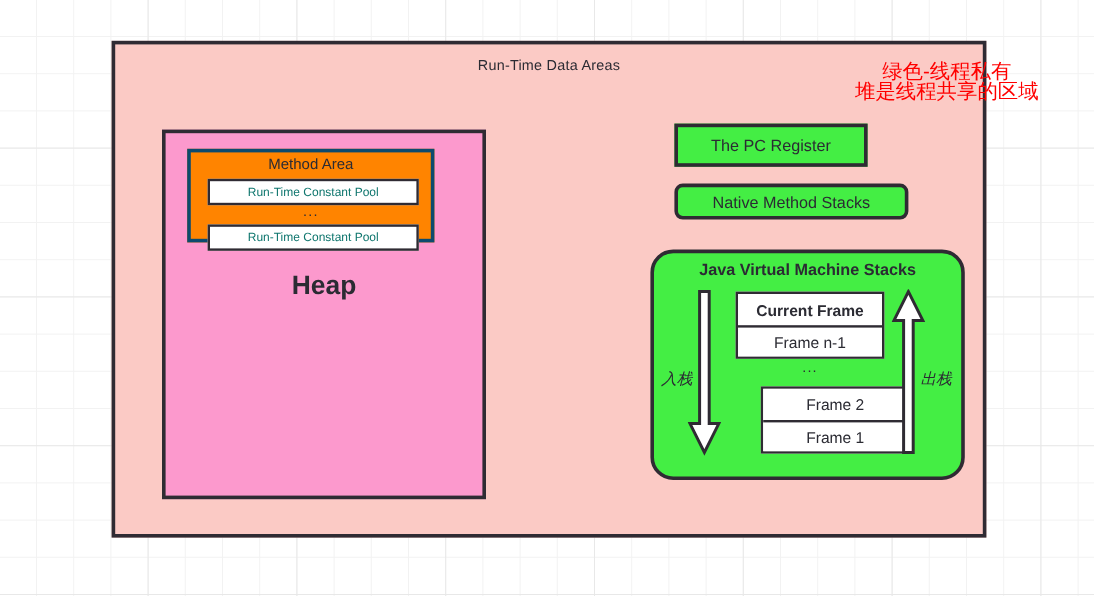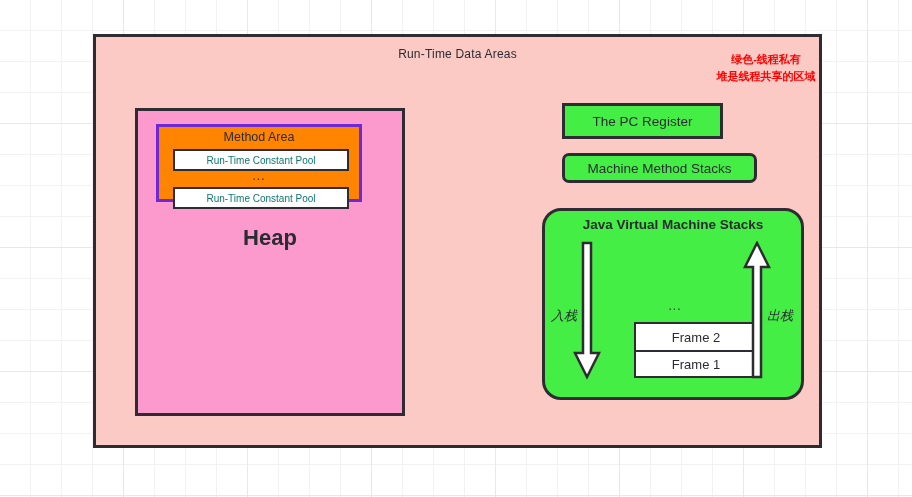--- a/index.html
+++ b/index.html
@@ -52,28 +52,28 @@
     width: 100%;
     text-align: center;
     font-size: 12px;
     color: #2b2b33;
     letter-spacing: 0.2px;
   }
 
   
   #annotation {
     position: absolute;
-    left: 555px;
+    left: 578px;
     top: 14px;
     width: 230px;
     text-align: center;
     color: #ff0000;
-    font-size: 11px;
+    font-size: 17px;
     line-height: 17px;
-    font-weight: bold;
+    font-weight: normal;
   }
 
   
   #heap-box {
     position: absolute;
     left: 39px;
     top: 71px;
     width: 270px;
     height: 308px;
     box-sizing: border-box;
@@ -93,21 +93,21 @@
 
   
   #method-area {
     position: absolute;
     left: 18px;
     top: 13px;
     width: 206px;
     height: 78px;
     box-sizing: border-box;
     background-color: #ff8400;
-    border: 3px solid #6d28d9;
+    border: 3px solid #0c4a6e;
   }
   #method-area-title {
     position: absolute;
     left: 0;
     top: 3px;
     width: 100%;
     text-align: center;
     font-size: 12.5px;
     color: #2b2b33;
   }
@@ -273,32 +273,36 @@
       </div>
 
       <div id="heap-label">Heap</div>
     </div>
 
     <div id="pc-register">
       <span>The  PC Register</span>
     </div>
 
     <div id="native-method-stacks">
-      <span>Machine Method Stacks</span>
+      <span>Native Method Stacks</span>
     </div>
 
     <div id="jvm-stacks">
 
       <div id="jvm-stacks-title">Java Virtual Machine Stacks</div>
 
       <svg id="push-arrow" class="arrow-svg" width="28" height="140" viewBox="0 0 28 140">
         <polygon points="10,2 18,2 18,112 26,112 14,136 2,112 10,112" fill="#ffffff" stroke="#2f2b33" stroke-width="2.5" stroke-linejoin="miter"></polygon>
       </svg>
       <div id="push-label" class="arrow-label">入栈</div>
 
+      <div id="frame-group-top" class="frame-group">
+        <div class="frame-row bold">Current Frame</div>
+        <div class="frame-row">Frame n-1</div>
+      </div>
 
       <div id="frame-ellipsis">...</div>
 
       <div id="frame-group-bottom" class="frame-group">
         <div class="frame-row">Frame 2</div>
         <div class="frame-row">Frame 1</div>
       </div>
 
       <svg id="pop-arrow" class="arrow-svg" width="28" height="140" viewBox="0 0 28 140">
         <polygon points="14,2 26,26 18,26 18,136 10,136 10,26 2,26" fill="#ffffff" stroke="#2f2b33" stroke-width="2.5" stroke-linejoin="miter"></polygon>

